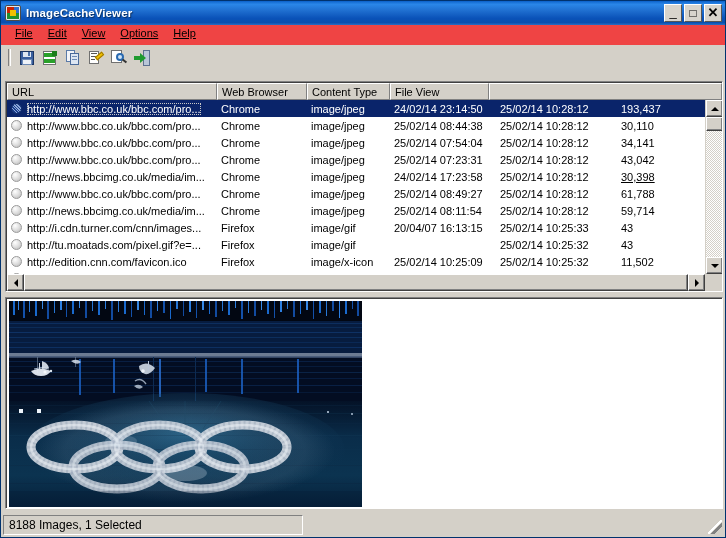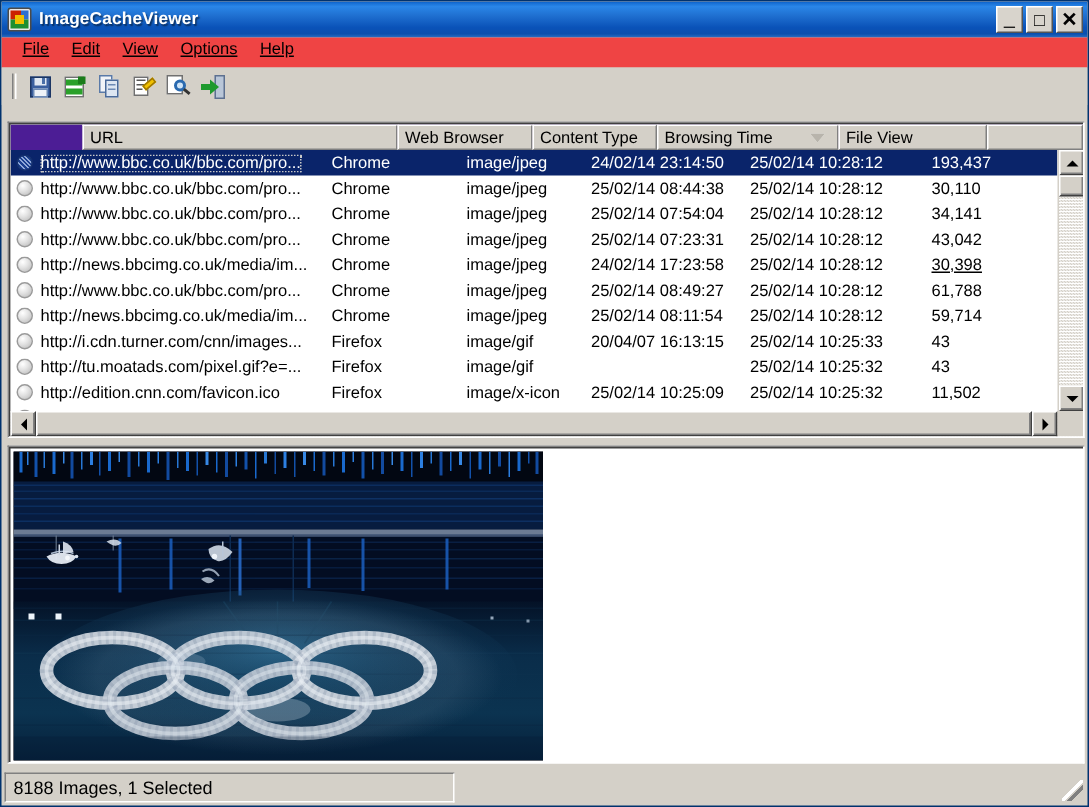--- a/index.html
+++ b/index.html
@@ -192,24 +192,23 @@
     border: 1px solid #404040;
     border-right: none;
     border-bottom: none;
     box-sizing: border-box;
     overflow: hidden;
     background: #fff;
   }
   .lv-header {
     display: flex;
     height: 17px;
-    background: #4c1d95;
+    background: #fca5a5;
     box-sizing: border-box;
     position: relative;
-    padding-left: 48px;
   }
   .hcell {
     background: #d4d0c8;
     border-top: 1px solid #ffffff;
     border-left: 1px solid #ffffff;
     border-right: 1px solid #808080;
     border-bottom: 1px solid #808080;
     box-sizing: border-box;
     font-size: 11px;
     color: #000;
@@ -519,24 +518,20 @@
 
       <div class="lv-header">
         <div class="hcell" style="width:210px">
           <span>URL</span>
         </div>
         <div class="hcell" style="width:90px">
           <span>Web Browser</span>
         </div>
         <div class="hcell" style="width:83px">
           <span>Content Type</span>
-        </div>
-        <div class="hcell" style="width:121px">
-          <span>Browsing Time</span>
-          <span class="sortmark"></span>
         </div>
         <div class="hcell" style="width:99px">
           <span>File View</span>
         </div>
         <div class="hcell" style="flex:1 1 auto;min-width:10px"></div>
       </div>
 
       <div class="lv-rows" id="rows-container">
           <div class="row sel">
             <div class="cell cell-url" style="width: 210px;">

